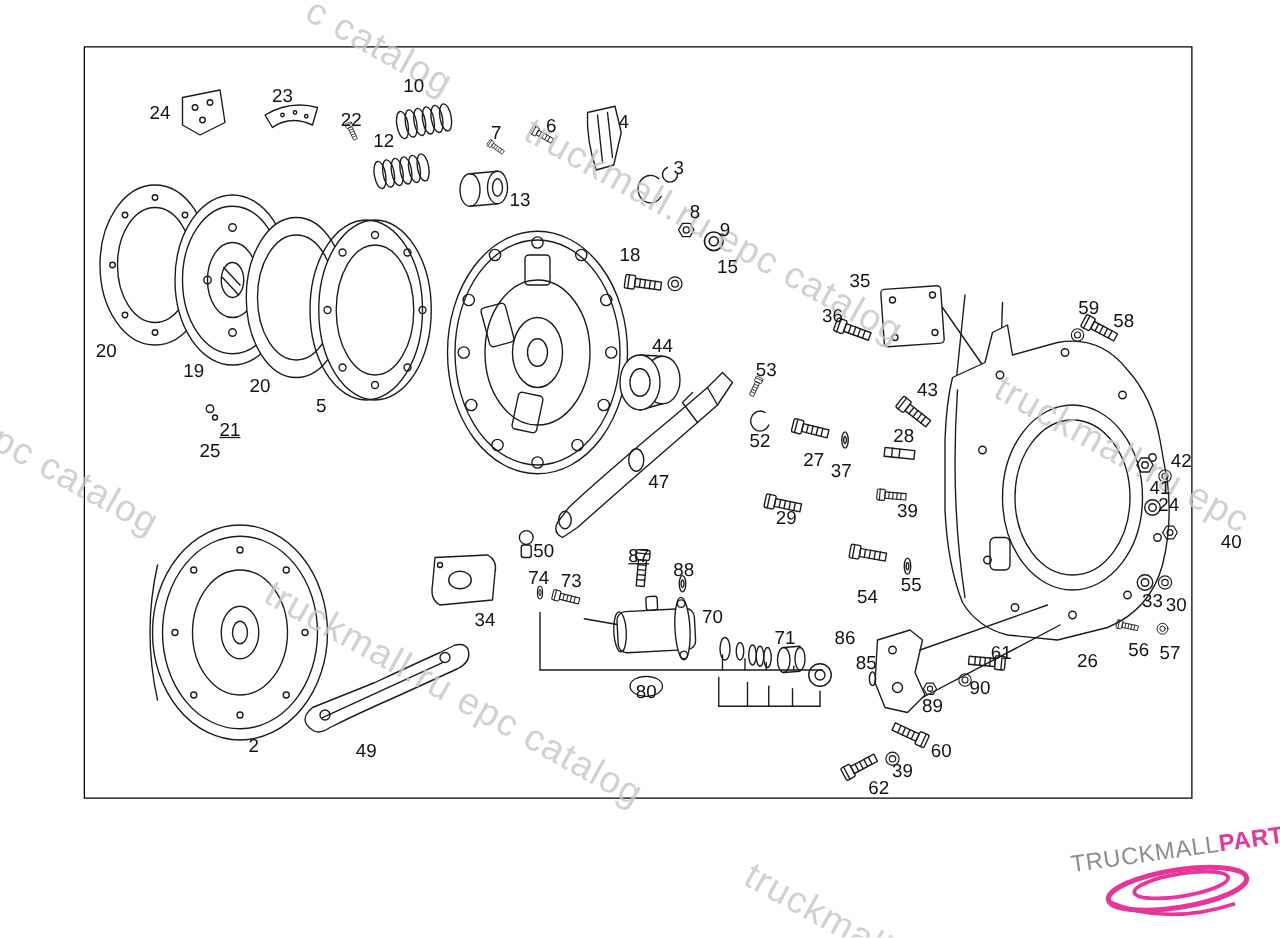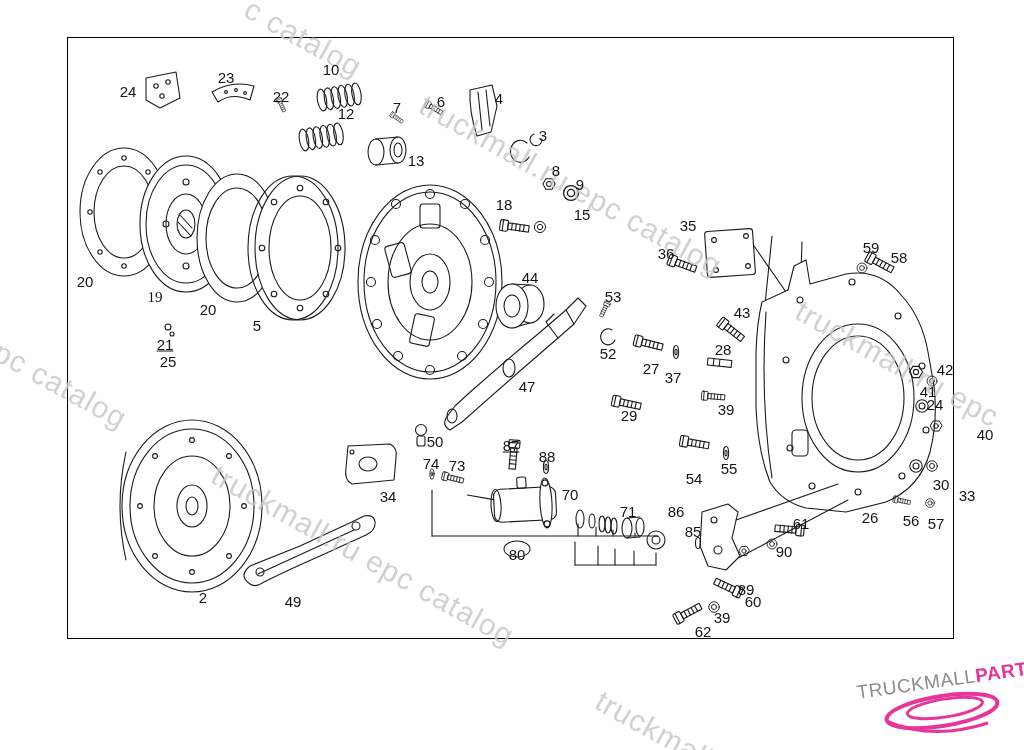--- a/index.html
+++ b/index.html
@@ -353,74 +353,74 @@
       <div class="wm" style="left: 806px; top: 294px; transform: rotate(29deg); color: rgb(198, 198, 198);">truckmall.ru epc</div>
       <div class="wm" style="left: -26px; top: 318px; transform: rotate(29deg); color: rgb(198, 198, 198);">l epc catalog</div>
       <div class="wm" style="left: 222px; top: 458px; transform: rotate(29deg); color: rgb(198, 198, 198);">truckmall.ru epc catalog</div>
       <div class="wm" style="left: 606px; top: 684px; transform: rotate(29deg); color: rgb(198, 198, 198);">truckmall</div>
     </div>
   <div class="label-layer">
       <div class="part-label" style="left: 128px; top: 91px;">24</div>
       <div class="part-label" style="left: 226px; top: 77px;">23</div>
       <div class="part-label" style="left: 281px; top: 96px;">22</div>
       <div class="part-label" style="left: 331px; top: 69px;">10</div>
-      <div class="part-label" style="left: 307px; top: 113px; margin-left: 39px;">12</div>
+      <div class="part-label" style="left: 307px; top: 113px;">12</div>
       <div class="part-label" style="left: 397px; top: 107px;">7</div>
       <div class="part-label" style="left: 441px; top: 101px;">6</div>
       <div class="part-label" style="left: 499px; top: 98px;">4</div>
       <div class="part-label" style="left: 543px; top: 135px;">3</div>
       <div class="part-label" style="left: 416px; top: 160px;">13</div>
       <div class="part-label" style="left: 556px; top: 170px;">8</div>
       <div class="part-label" style="left: 580px; top: 184px;">9</div>
       <div class="part-label" style="left: 504px; top: 204px;">18</div>
       <div class="part-label" style="left: 541px; top: 214px; margin-left: 41px;">15</div>
       <div class="part-label" style="left: 688px; top: 225px;">35</div>
       <div class="part-label" style="left: 666px; top: 253px;">36</div>
       <div class="part-label" style="left: 871px; top: 247px;">59</div>
       <div class="part-label" style="left: 899px; top: 257px;">58</div>
       <div class="part-label" style="left: 85px; top: 281px;">20</div>
-      <div class="part-label" style="left: 155px; top: 297px; font-family: Liberation Serif, serif;">19</div>
+      <div class="part-label" style="left: 155px; top: 297px;">19</div>
       <div class="part-label" style="left: 208px; top: 309px;">20</div>
       <div class="part-label" style="left: 257px; top: 325px;">5</div>
       <div class="part-label" style="left: 530px; top: 277px;">44</div>
       <div class="part-label" style="left: 613px; top: 296px;">53</div>
       <div class="part-label" style="left: 742px; top: 312px;">43</div>
       <div class="part-label" style="left: 723px; top: 349px;">28</div>
       <div class="part-label" style="left: 608px; top: 353px;">52</div>
       <div class="part-label" style="left: 928px; top: 358px; margin-top: 33px;">41</div>
       <div class="part-label" style="left: 945px; top: 369px;">42</div>
       <div class="part-label" style="left: 651px; top: 368px;">27</div>
       <div class="part-label" style="left: 673px; top: 377px;">37</div>
-      <div class="part-label" style="left: 165px; top: 344px; text-decoration: underline;">21</div>
+      <div class="part-label" style="left: 184px; top: 344px; text-decoration: underline;">21</div>
       <div class="part-label" style="left: 168px; top: 361px;">25</div>
       <div class="part-label" style="left: 527px; top: 386px;">47</div>
       <div class="part-label" style="left: 726px; top: 409px;">39</div>
       <div class="part-label" style="left: 935px; top: 404px;">24</div>
       <div class="part-label" style="left: 629px; top: 415px;">29</div>
       <div class="part-label" style="left: 965px; top: 434px; margin-left: 20px;">40</div>
       <div class="part-label" style="left: 435px; top: 441px;">50</div>
       <div class="part-label" style="left: 511px; top: 445px; text-decoration: underline;">87</div>
       <div class="part-label" style="left: 547px; top: 456px;">88</div>
       <div class="part-label" style="left: 694px; top: 462px; margin-top: 16px;">54</div>
       <div class="part-label" style="left: 729px; top: 468px;">55</div>
       <div class="part-label" style="left: 431px; top: 463px;">74</div>
       <div class="part-label" style="left: 457px; top: 465px;">73</div>
       <div class="part-label" style="left: 570px; top: 494px;">70</div>
       <div class="part-label" style="left: 388px; top: 496px;">34</div>
       <div class="part-label" style="left: 628px; top: 511px;">71</div>
       <div class="part-label" style="left: 676px; top: 511px;">86</div>
       <div class="part-label" style="left: 801px; top: 523px;">61</div>
-      <div class="part-label" style="left: 870px; top: 517px; text-align: center;">26</div>
-      <div class="part-label" style="left: 922px; top: 495px; margin-left: 45px;">33</div>
+      <div class="part-label" style="left: 870px; top: 529px; text-align: center;">26</div>
+      <div class="part-label" style="left: 922px; top: 481px;">33</div>
       <div class="part-label" style="left: 941px; top: 484px;">30</div>
       <div class="part-label" style="left: 911px; top: 520px;">56</div>
       <div class="part-label" style="left: 936px; top: 523px;">57</div>
       <div class="part-label" style="left: 693px; top: 531px;">85</div>
       <div class="part-label" style="left: 784px; top: 551px;">90</div>
-      <div class="part-label" style="left: 746px; top: 565px; margin-top: 24px;">89</div>
+      <div class="part-label" style="left: 746px; top: 565px;">89</div>
       <div class="part-label" style="left: 203px; top: 597px;">2</div>
       <div class="part-label" style="left: 293px; top: 601px;">49</div>
       <div class="part-label circled" style="left: 517px; top: 549px;">80</div>
       <div class="part-label" style="left: 753px; top: 601px;">60</div>
       <div class="part-label" style="left: 722px; top: 617px;">39</div>
       <div class="part-label" style="left: 703px; top: 631px;">62</div>
     </div>
 
   <div class="logo">
     <div class="logo-text">

